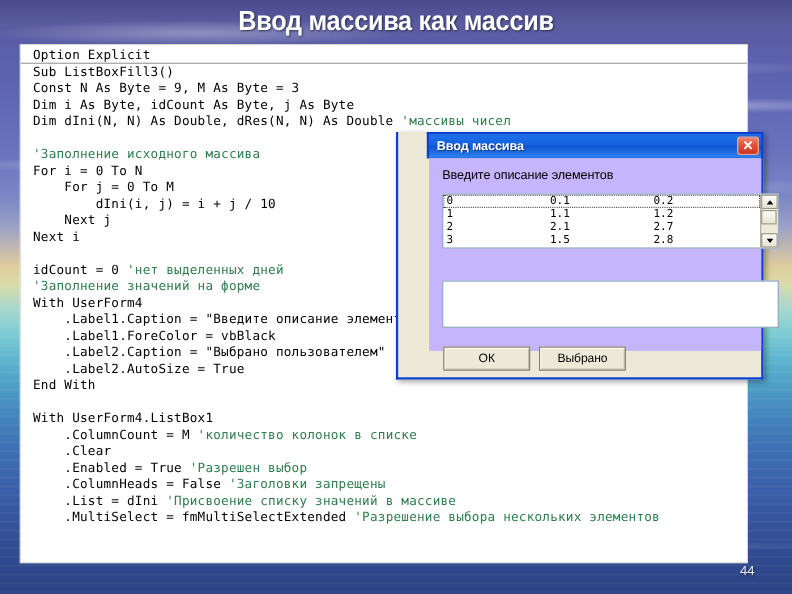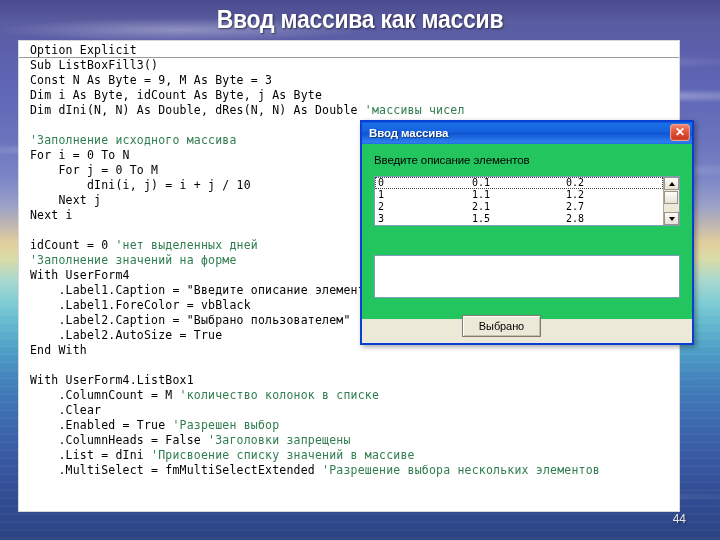--- a/index.html
+++ b/index.html
@@ -129,20 +129,21 @@
     position: absolute;
     left: 360px;
     top: 120px;
     width: 334px;
     height: 225px;
     border: 2px solid #0a3fd4;
     border-top: none;
     box-sizing: border-box;
     background: #ece9d8;
     box-shadow: 2px 2px 5px rgba(0,0,0,.35);
+    padding-left: 28px;
   }
   .dlg-titlebar {
     height: 22px;
     background: linear-gradient(to bottom, #0b59d8 0%, #1a6fe8 8%, #1561de 42%, #0f55d2 52%, #2f7ff0 92%, #1f6ae0 100%);
     border: 2px solid #0a3fd4;
     border-bottom: none;
     margin: -0px -2px 0 -2px;
     position: relative;
     display: flex;
     align-items: center;
@@ -175,21 +176,21 @@
     line-height: 15px;
     text-align: center;
     cursor: pointer;
     box-sizing: border-box;
   }
 
   .dlg-body {
     position: relative;
     width: 100%;
     height: 175px;
-    background: #22c55e;
+    background: #c4b5fd;
   }
   .dlg-label {
     position: absolute;
     font-family: "Liberation Sans", sans-serif;
     font-size: 11.5px;
     color: #000000;
     white-space: nowrap;
     letter-spacing: -0.1px;
   }
   .label-top { left: 12px; top: 10px; }
@@ -365,20 +366,21 @@
           <div class="sb-thumb"></div>
           <div class="sb-btn">
             <span class="sb-arrow down"></span>
           </div>
         </div>
       </div>
 
 
       <div class="result-box"></div>
 
+      <div class="dlg-btn btn-ok">ОК</div>
       <div class="dlg-btn btn-cancel">Выбрано</div>
 
     </div>
   </div>
 
   <div class="page-number">44</div>
 
 </div>
 
 </body></html>

